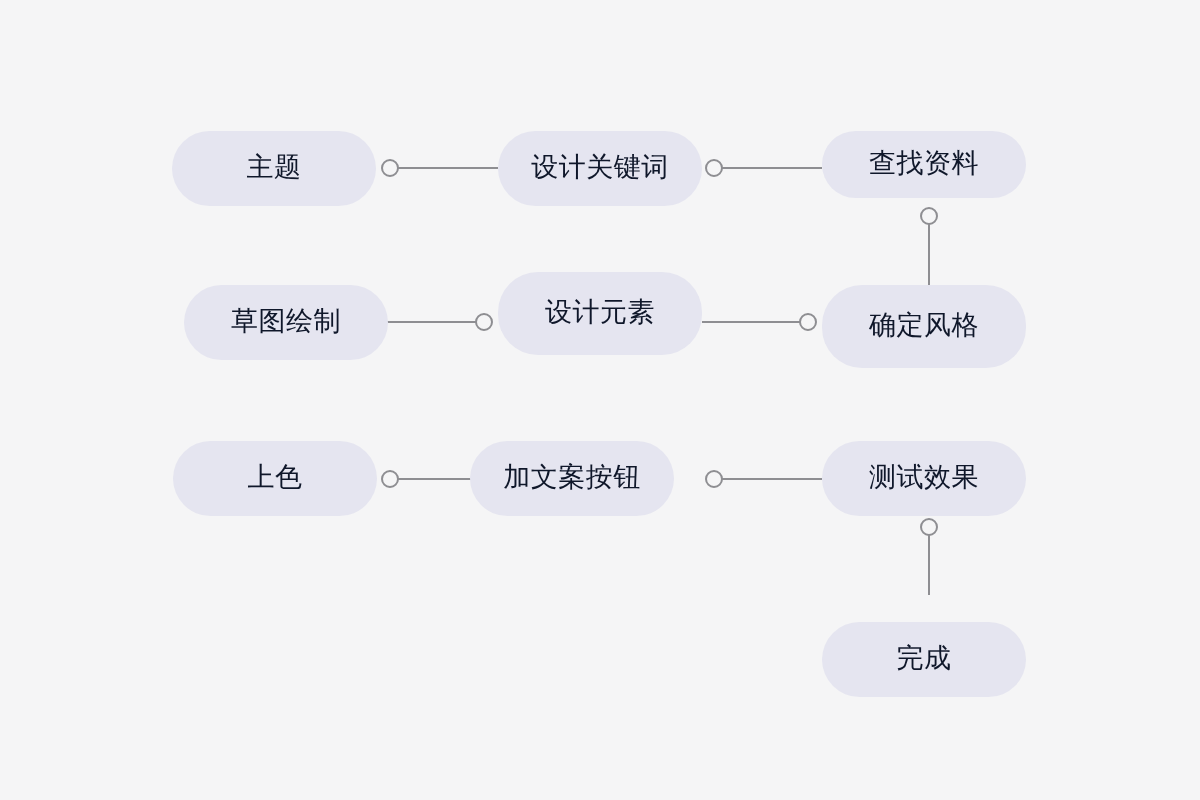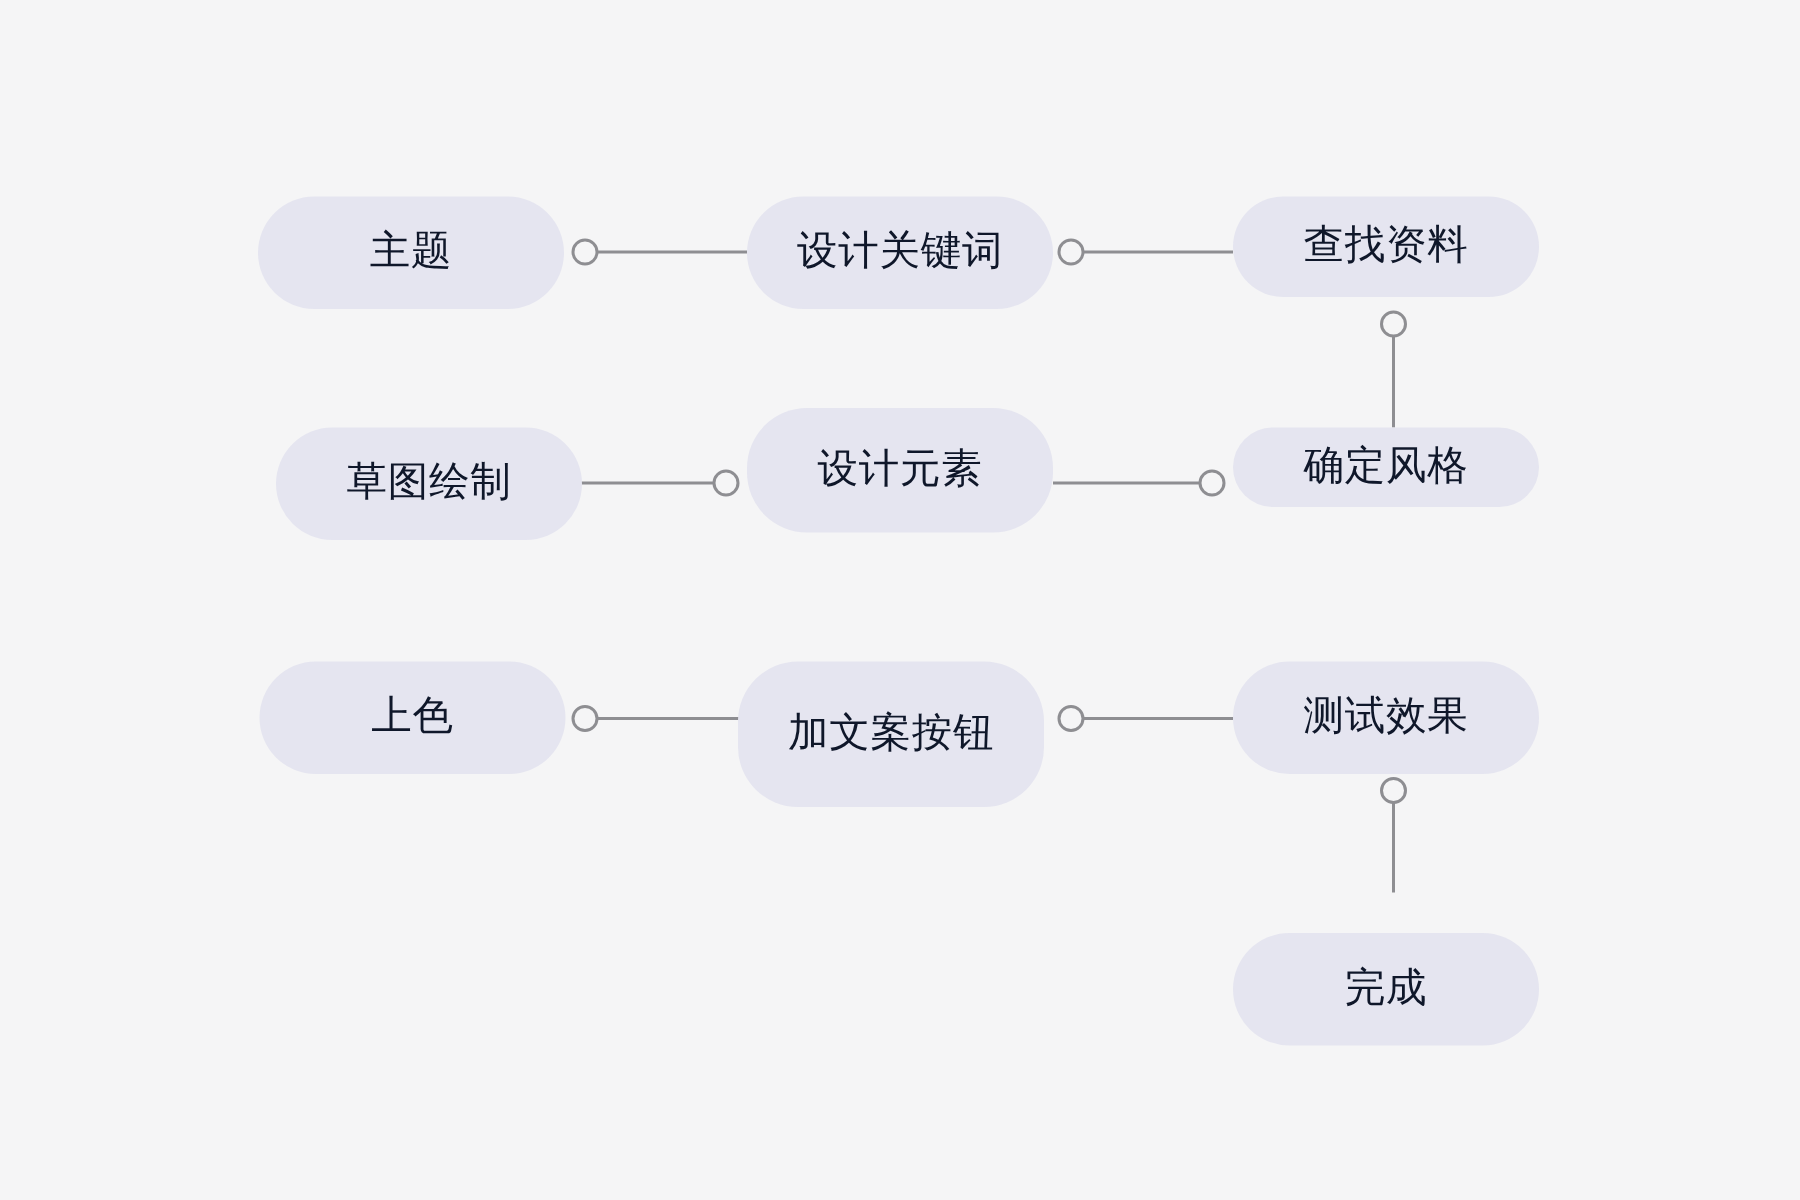--- a/index.html
+++ b/index.html
@@ -105,27 +105,27 @@
       </div>
       <div class="node" style="left: 822px; top: 131px; width: 204px; height: 67px;">
         <span class="node-label">查找资料</span>
       </div>
       <div class="node" style="left: 184px; top: 285px; width: 204px; height: 75px;">
         <span class="node-label">草图绘制</span>
       </div>
       <div class="node" style="left: 498px; top: 272px; width: 204px; height: 83px;">
         <span class="node-label">设计元素</span>
       </div>
-      <div class="node" style="left: 822px; top: 285px; width: 204px; height: 53px;">
+      <div class="node" style="left: 822px; top: 285px; width: 204px; height: 83px;">
         <span class="node-label">确定风格</span>
       </div>
       <div class="node" style="left: 173px; top: 441px; width: 204px; height: 75px;">
         <span class="node-label">上色</span>
       </div>
-      <div class="node" style="left: 492px; top: 441px; width: 204px; height: 97px; align-items: center;">
+      <div class="node" style="left: 470px; top: 441px; width: 204px; height: 75px; align-items: center;">
         <span class="node-label">加文案按钮</span>
       </div>
       <div class="node" style="left: 822px; top: 441px; width: 204px; height: 75px;">
         <span class="node-label">测试效果</span>
       </div>
       <div class="node" style="left: 822px; top: 622px; width: 204px; height: 75px;">
         <span class="node-label">完成</span>
       </div>
     </div>
 

